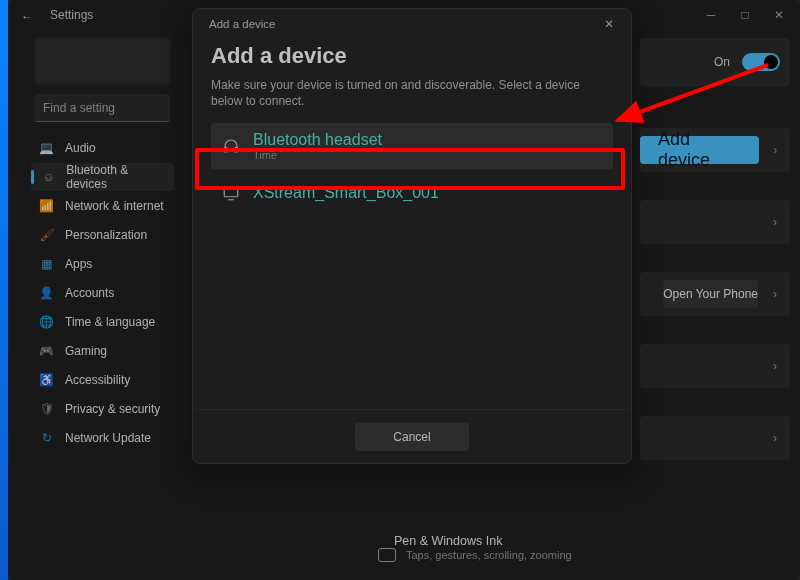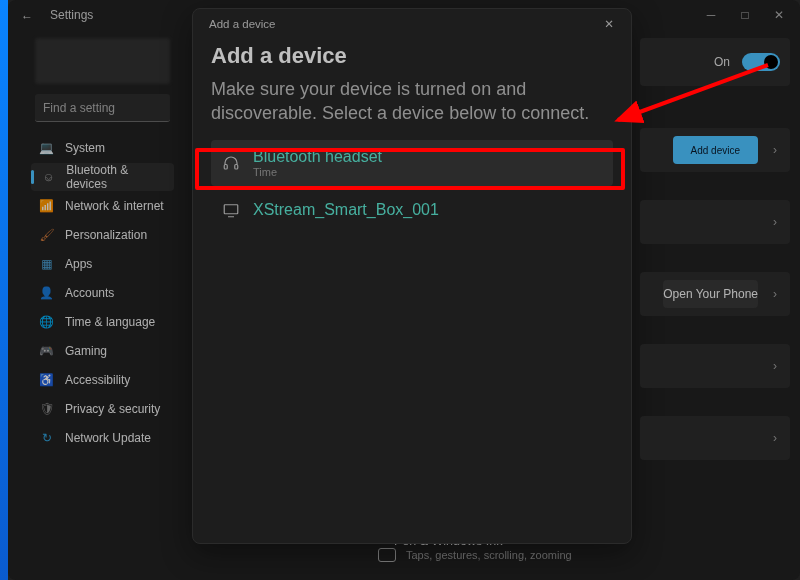--- a/index.html
+++ b/index.html
@@ -55,42 +55,42 @@
   .ico-time{color:#2e8f8f;} .ico-game{color:#8e8e8e;} .ico-a11y{color:#3a7ad1;}
   .ico-priv{color:#888;} .ico-update{color:#2f9fd8;}
   
   .main { flex:1; position:relative; }
   .main-panel { position:absolute; right:10px; top:8px; width:150px; display:flex; flex-direction:column; gap:28px; z-index:1;}
   .row { height:44px; background:#2b2b2b; border-radius:4px; display:flex; align-items:center; justify-content:flex-end; padding:0 10px 0 0; gap:12px;}
   .row-first { height:48px;}
   .toggle { width:38px; height:18px; background:#4cc2ff; border-radius:10px; position:relative;}
   .toggle::after{ content:""; position:absolute; right:2px; top:2px; width:14px; height:14px; border-radius:50%; background:#000;}
   .on-label{ color:#ddd; font-size:12px;}
-  .add-btn { height:28px; padding:0 18px; border-radius:4px; background:#4cc2ff; color:#0b1a2a; font-size:10px; display:flex; align-items:center; cursor:pointer;}
+  .add-btn { height:28px; padding:0 18px; border-radius:4px; background:#4cc2ff; color:#0b1a2a; font-size:18px; display:flex; align-items:center; cursor:pointer;}
   .chev { color:#999; font-size:12px; width:10px; text-align:center;}
   .phone-btn { height:28px; padding:0 0; border-radius:4px; background:#373737; color:#eee; font-size:12px; display:flex; align-items:center; cursor:pointer;}
   .lower-hint { position:absolute; left:200px; bottom:18px; color:#9a9a9a; font-size:11px; display:flex; gap:10px; align-items:center;}
   .lower-title { position:absolute; left:216px; bottom:32px; color:#eee; font-size:12.5px;}
   .touchpad-ico { width:18px;height:14px;border:1.2px solid #aaa;border-radius:3px;}
   
   .overlay {
     position:absolute; left:0; top:0; right:0; bottom:0;
     background:rgba(0,0,0,0.25); z-index:5;
   }
   .dialog {
-    position:absolute; left:184px; top:8px; width:440px; height:536px;
+    position:absolute; left:184px; top:8px; width:440px; height:456px;
     background:#272727; border-radius:8px; border:1px solid #3a3a3a;
     box-shadow:0 10px 30px rgba(0,0,0,.4);
     display:flex; flex-direction:column;
   }
   .dlg-titlebar { height:30px; display:flex; align-items:center; justify-content:space-between; padding:0 8px 0 16px; font-size:11.5px; color:#ccc;}
   .dlg-close { width:28px; height:24px; display:flex; align-items:center; justify-content:center; cursor:pointer; color:#ccc;}
   .dlg-body { padding:4px 18px 0 18px; flex:1; display:flex; flex-direction:column; overflow:hidden;}
   .dlg-h1 { font-size:22px; font-weight:600; color:#fff; margin-bottom:8px;}
-  .dlg-desc { font-size:18px; color:#bfbfbf; line-height:1.35; margin-bottom:10px;}
+  .dlg-desc { font-size:12px; color:#bfbfbf; line-height:1.35; margin-bottom:10px;}
   .device-list { display:flex; flex-direction:column; gap:6px; margin-top:4px;}
   .device {
     display:flex; align-items:center; gap:12px; padding:8px 10px; border-radius:4px; cursor:pointer;
   }
   .device.selected { background:#3a3a3a;}
   .device .dico { width:20px; height:20px; color:#ccc; display:flex; align-items:center; justify-content:center;}
   .dev-name { font-size:16px; color:#5eead4;}
   .dev-sub { font-size:11px; color:#9c9c9c;}
   .dlg-footer { height:54px; display:flex; align-items:center; justify-content:center; border-top:1px solid #333;}
   .cancel-btn { height:28px; padding:0 38px; background:#3b3b3b; border-radius:4px; color:#eee; font-size:12px; cursor:pointer; display:flex; align-items:center;}
@@ -120,21 +120,21 @@
 
     <div class="sidebar">
       <div class="profile"></div>
       <div class="search">
         <input placeholder="Find a setting" style="">
         <span>🔍</span>
       </div>
       <div class="nav">
         <div class="nav-item">
             <span class="ico ico-system">💻</span>
-            <span>System</span>
+            <span>Audio</span>
           </div>
         <div class="nav-item active">
             <span class="ico ico-bt">⎉</span>
             <span>Bluetooth &amp; devices</span>
           </div>
         <div class="nav-item">
             <span class="ico ico-net">📶</span>
             <span>Network &amp; internet</span>
           </div>
         <div class="nav-item">
@@ -233,20 +233,23 @@
                 <rect x="3" y="5" width="18" height="12" rx="1"></rect>
                 <path d="M8 21h8"></path>
               </svg>
           </span>
           <div>
             <div class="dev-name">XStream_Smart_Box_001</div>
           </div>
         </div>
       </div>
     </div>
+    <div class="dlg-footer">
+      <span class="cancel-btn">Cancel</span>
+    </div>
   </div>
 
   <div class="red-box" style="left:187px; top:148px; width:430px; height:42px;"></div>
   <svg class="arrow" style="left:590px; top:60px;" width="180" height="100">
     <defs>
         <marker id="ah" markerWidth="8" markerHeight="8" refX="6" refY="3" orient="auto">
           <path d="M0,0 L7,3 L0,6 Z" fill="#ff0000"></path>
         </marker>
       </defs>
     <line x1="170" y1="5" x2="20" y2="60" stroke="#ff0000" stroke-width="4" marker-end="url(#ah)"></line>

